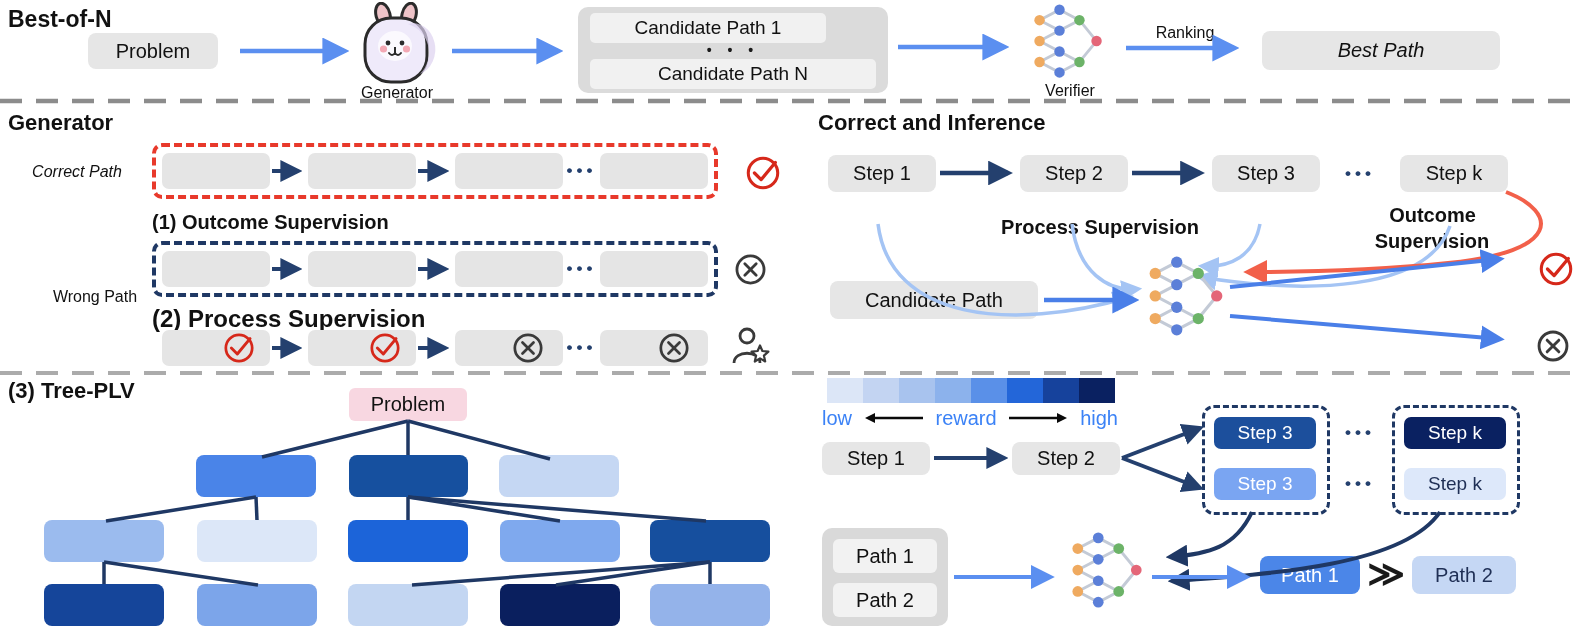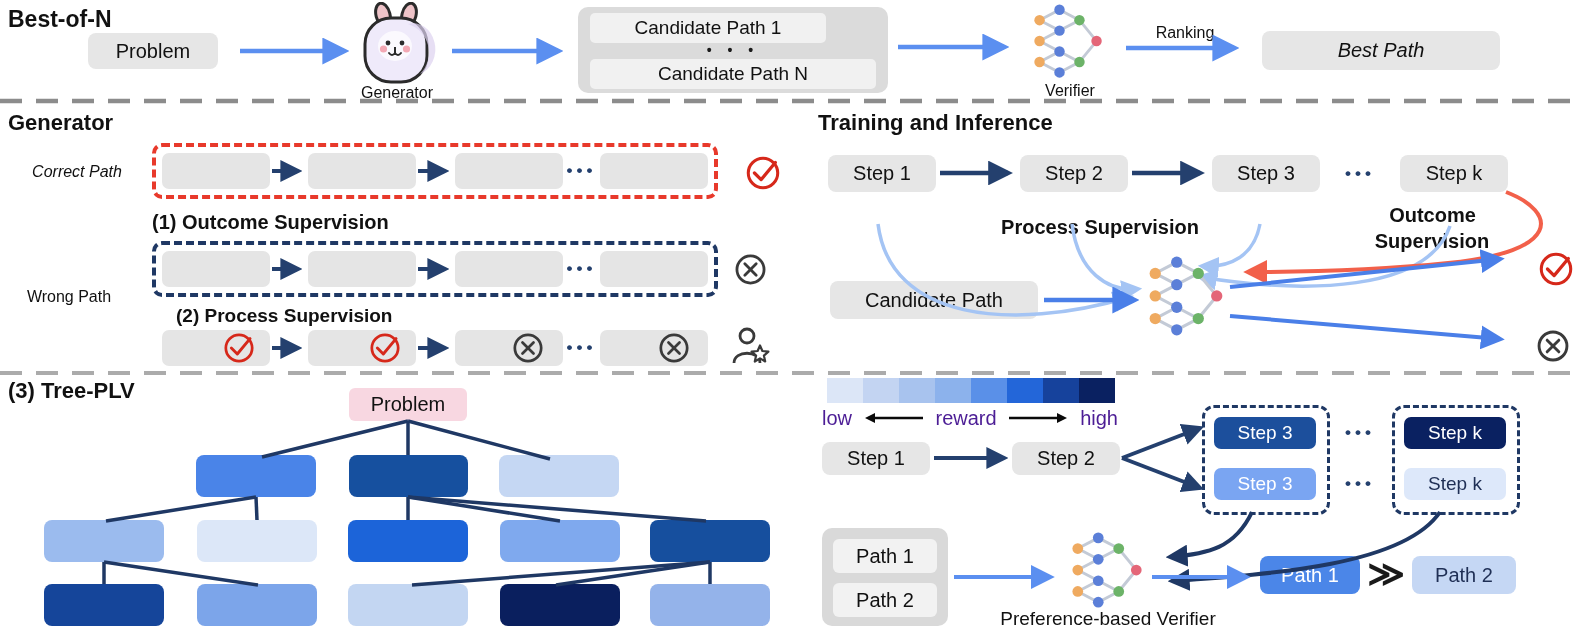--- a/index.html
+++ b/index.html
@@ -15,21 +15,21 @@
   .dashed-red{position:absolute;border:4px dashed #e8392b;border-radius:10px;z-index:2;}
   .dashed-navy{position:absolute;border:4px dashed #1f3864;border-radius:10px;z-index:2;}
   .dashed-group{position:absolute;border:3px dashed #1f3864;border-radius:12px;z-index:2;}
   .dots{position:absolute;color:#24406e;font-weight:bold;font-size:17px;letter-spacing:4px;
         display:flex;align-items:center;justify-content:center;z-index:2;}
   .ctr{display:flex;align-items:center;justify-content:center;text-align:center;}
   .wbox{position:absolute;border-radius:7px;display:flex;align-items:center;justify-content:center;
         font-size:19px;z-index:2;}
   svg.layer{position:absolute;left:0;top:0;z-index:3;pointer-events:none;}
   svg.icons{position:absolute;left:0;top:0;z-index:4;pointer-events:none;}
-  .legend-row{display:flex;align-items:center;justify-content:space-between;font-size:20px;color:#4c1d95;z-index:2;}
+  .legend-row{display:flex;align-items:center;justify-content:space-between;font-size:20px;color:#3b82f6;z-index:2;}
   .cbar{position:absolute;display:flex;z-index:2;}
   .cbar span{width:36px;height:25px;}
   .gg{font-size:36px;font-weight:bold;color:#1a1a1a;z-index:2;}
 </style>
 </head>
 <body>
 
 <div id="canvas">
 
   <div class="abs sec-title" style="left:8px;top:6px;font-size:23px;">Best-of-N</div>
@@ -54,30 +54,30 @@
   <div class="box" style="left:600px;top:153px;width:108px;height:36px;"></div>
   <div class="dots" style="left:563px;top:160px;width:37px;height:22px;">•••</div>
 
   <div class="abs sec-title" style="left:152px;top:211px;font-size:20px;">(1) Outcome Supervision</div>
   <div class="dashed-navy" style="left:152px;top:241px;width:558px;height:48px;"></div>
   <div class="box" style="left:162px;top:251px;width:108px;height:36px;"></div>
   <div class="box" style="left:308px;top:251px;width:108px;height:36px;"></div>
   <div class="box" style="left:455px;top:251px;width:108px;height:36px;"></div>
   <div class="box" style="left:600px;top:251px;width:108px;height:36px;"></div>
   <div class="dots" style="left:563px;top:258px;width:37px;height:22px;">•••</div>
-  <div class="abs lbl ctr" style="left:2px;top:284px;width:134px;height:26px;">Wrong Path</div>
-
-  <div class="abs sec-title" style="left:152px;top:305px;font-size:19px;margin-left:24px;">(2) Process Supervision</div>
+  <div class="abs lbl ctr" style="left:28px;top:284px;width:134px;height:26px;">Wrong Path</div>
+
+  <div class="abs sec-title" style="left:152px;top:305px;font-size:24px;">(2) Process Supervision</div>
   <div class="box" style="left:162px;top:330px;width:108px;height:36px;"></div>
   <div class="box" style="left:308px;top:330px;width:108px;height:36px;"></div>
   <div class="box" style="left:455px;top:330px;width:108px;height:36px;"></div>
   <div class="box" style="left:600px;top:330px;width:108px;height:36px;"></div>
   <div class="dots" style="left:563px;top:337px;width:37px;height:22px;">•••</div>
 
-  <div class="abs sec-title" style="left:818px;top:110px;">Training and Inference</div>
+  <div class="abs sec-title" style="left:818px;top:110px;">Correct and Inference</div>
   <div class="box soft" style="left:828px;top:155px;width:108px;height:37px;">Step 1</div>
   <div class="box soft" style="left:1020px;top:155px;width:108px;height:37px;">Step 2</div>
   <div class="box soft" style="left:1212px;top:155px;width:108px;height:37px;">Step 3</div>
   <div class="dots" style="left:1334px;top:162px;width:52px;height:24px;">•••</div>
   <div class="box soft" style="left:1400px;top:155px;width:108px;height:37px;">Step k</div>
   <div class="abs sec-title ctr" style="left:985px;top:216px;width:230px;font-size:20px;">Process Supervision</div>
   <div class="abs sec-title ctr" style="left:1360px;top:204px;width:145px;font-size:20px;">Outcome</div>
   <div class="abs sec-title ctr" style="left:1352px;top:230px;width:160px;font-size:20px;">Supervision</div>
   <div class="box soft" style="left:830px;top:281px;width:208px;height:38px;">Candidate Path</div>
 
@@ -129,21 +129,20 @@
   <div class="wbox" style="left: 1214px; top: 468px; width: 102px; height: 32px; background-color: rgb(122, 165, 242); color: rgb(255, 255, 255);">Step 3</div>
   <div class="dots" style="left:1334px;top:421px;width:52px;height:24px;">•••</div>
   <div class="dots" style="left:1334px;top:472px;width:52px;height:24px;">•••</div>
   <div class="dashed-group" style="left:1392px;top:405px;width:122px;height:104px;"></div>
   <div class="wbox" style="left: 1404px; top: 417px; width: 102px; height: 32px; background-color: rgb(10, 33, 97); color: rgb(255, 255, 255);">Step k</div>
   <div class="wbox" style="left: 1404px; top: 468px; width: 102px; height: 32px; background-color: rgb(221, 232, 250); color: rgb(31, 47, 85);">Step k</div>
 
   <div class="abs" style="left:822px;top:528px;width:126px;height:98px;background:#d9d9d9;border-radius:10px;z-index:2;"></div>
   <div class="wbox" style="left:833px;top:539px;width:104px;height:34px;background:#f2f2f2;border-radius:6px;font-size:20px;">Path 1</div>
   <div class="wbox" style="left:833px;top:583px;width:104px;height:34px;background:#f2f2f2;border-radius:6px;font-size:20px;">Path 2</div>
-  <div class="abs lbl ctr" style="left:958px;top:609px;width:300px;height:20px;font-size:19px;">Preference-based Verifier</div>
 
   <div class="wbox" style="left: 1260px; top: 556px; width: 100px; height: 38px; border-radius: 8px; font-size: 20px; background-color: rgb(75, 134, 232); color: rgb(255, 255, 255);">Path 1</div>
   <div class="abs gg ctr" style="left:1364px;top:552px;width:44px;height:44px;">≫</div>
   <div class="wbox" style="left: 1412px; top: 556px; width: 104px; height: 38px; border-radius: 8px; font-size: 20px; background-color: rgb(197, 215, 244); color: rgb(31, 47, 85);">Path 2</div>
 
   <svg class="layer" width="1577" height="630" viewBox="0 0 1577 630">
     <defs>
       <marker id="m-blue" viewBox="0 0 10 10" refX="8" refY="5" markerWidth="6" markerHeight="6" orient="auto">
           <path d="M0,0 L10,5 L0,10 Z" fill="#5b8ff0"></path>
         </marker>

